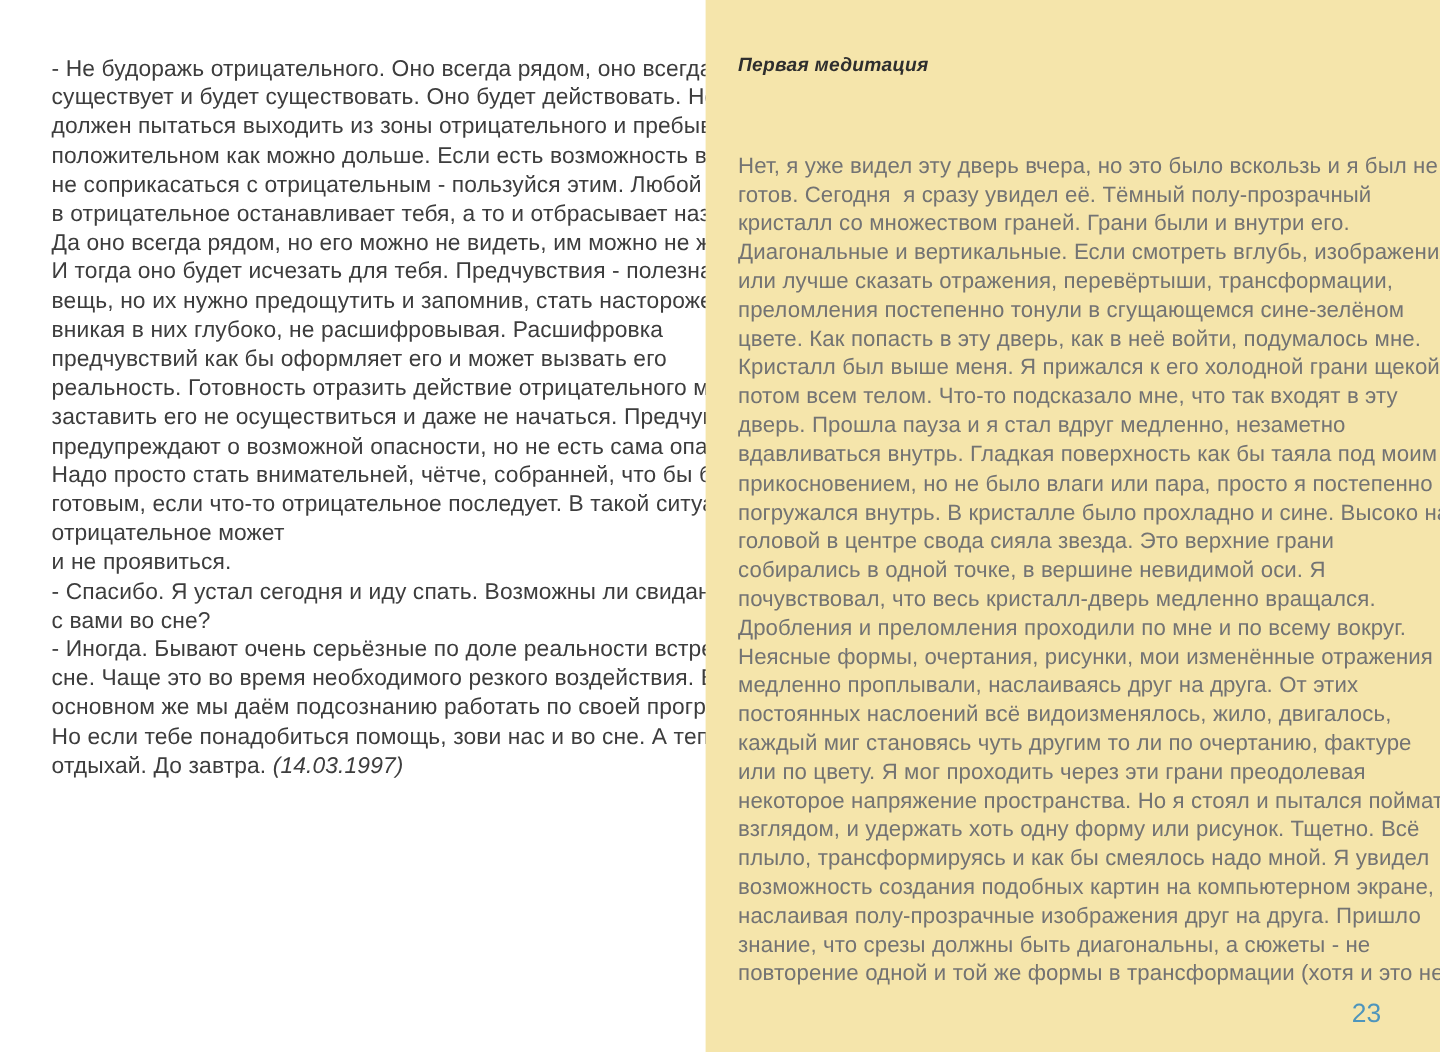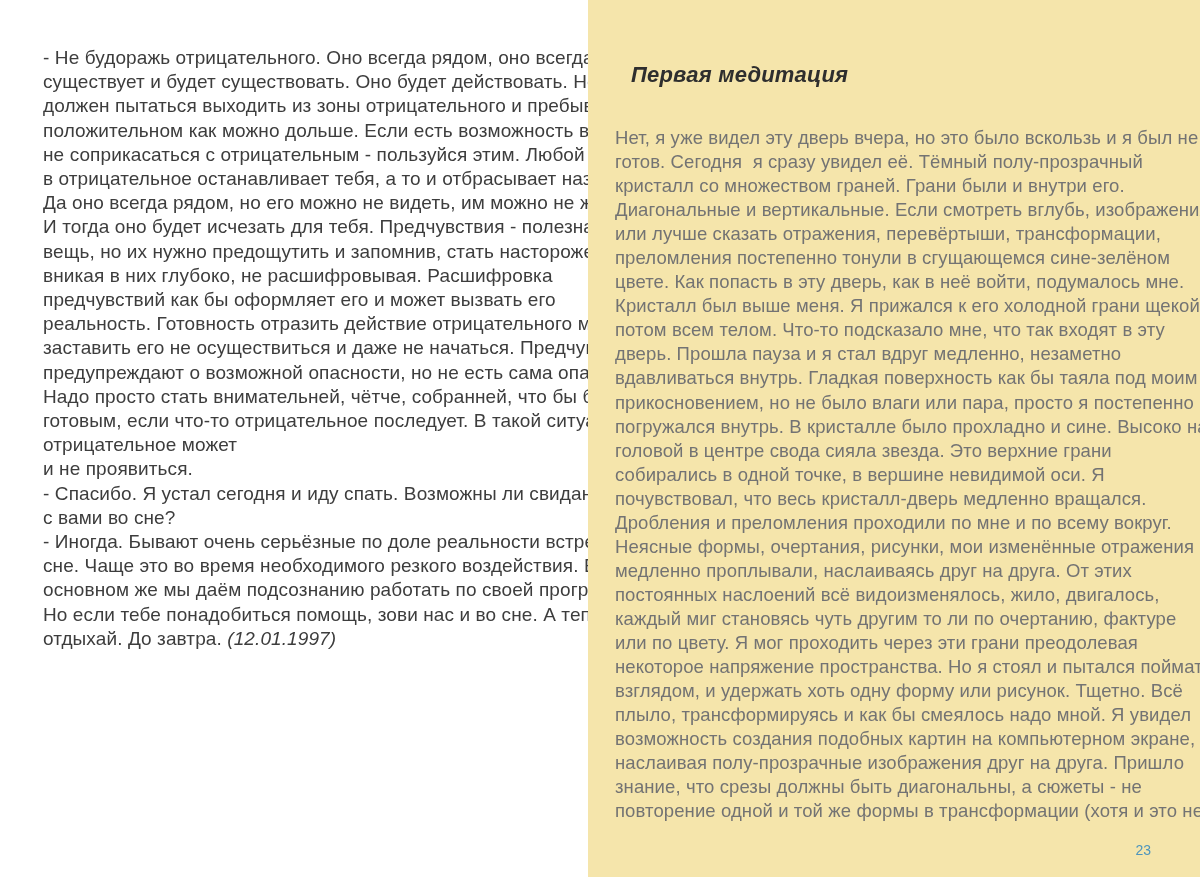--- a/index.html
+++ b/index.html
@@ -40,43 +40,43 @@
     white-space: pre;
     letter-spacing: 0.1px;
   }
   .date-italic {
     font-style: italic;
   }
   .chapter-heading {
     position: absolute;
     left: 27px;
     top: 46px;
-    margin: 16px;
-    font-size: 22px;
+    margin: 0;
+    font-size: 16px;
     font-weight: bold;
     font-style: italic;
     color: #2e2e2e;
     letter-spacing: 0.2px;
   }
   .right-text {
     position: absolute;
     left: 27px;
     top: 126px;
     width: 578px;
     font-size: 18.5px;
     line-height: 24.05px;
     color: #737373;
     white-space: pre;
     letter-spacing: 0.1px;
   }
   .page-number {
     position: absolute;
     right: 49px;
     bottom: 19px;
-    font-size: 14px;
+    font-size: 22px;
     color: #4e95bc;
   }
 </style>
 </head>
 <body>
 
 <div class="spread">
 
   <div class="page page-left">
     <div class="left-text"><span>- Не будоражь отрицательного. Оно всегда рядом, оно всегда
@@ -96,21 +96,21 @@
 Надо просто стать внимательней, чётче, собранней, что бы быть
 готовым, если что-то отрицательное последует. В такой ситуации
 отрицательное может
 и не проявиться.
 - Спасибо. Я устал сегодня и иду спать. Возможны ли свидания
 с вами во сне?
 - Иногда. Бывают очень серьёзные по доле реальности встречи во
 сне. Чаще это во время необходимого резкого воздействия. В
 основном же мы даём подсознанию работать по своей программе.
 Но если тебе понадобиться помощь, зови нас и во сне. А теперь -
-отдыхай. До завтра. </span><span class="date-italic">(12.01.1997)</span></div>
+отдыхай. До завтра. </span><span class="date-italic">(14.03.1997)</span></div>
   </div>
 
   <div class="page page-right">
     <h2 class="chapter-heading">Первая медитация</h2>
     <div class="right-text">Нет, я уже видел эту дверь вчера, но это было вскользь и я был не
 готов. Сегодня  я сразу увидел её. Тёмный полу-прозрачный
 кристалл со множеством граней. Грани были и внутри его.
 Диагональные и вертикальные. Если смотреть вглубь, изображения
 или лучше сказать отражения, перевёртыши, трансформации,
 преломления постепенно тонули в сгущающемся сине-зелёном

